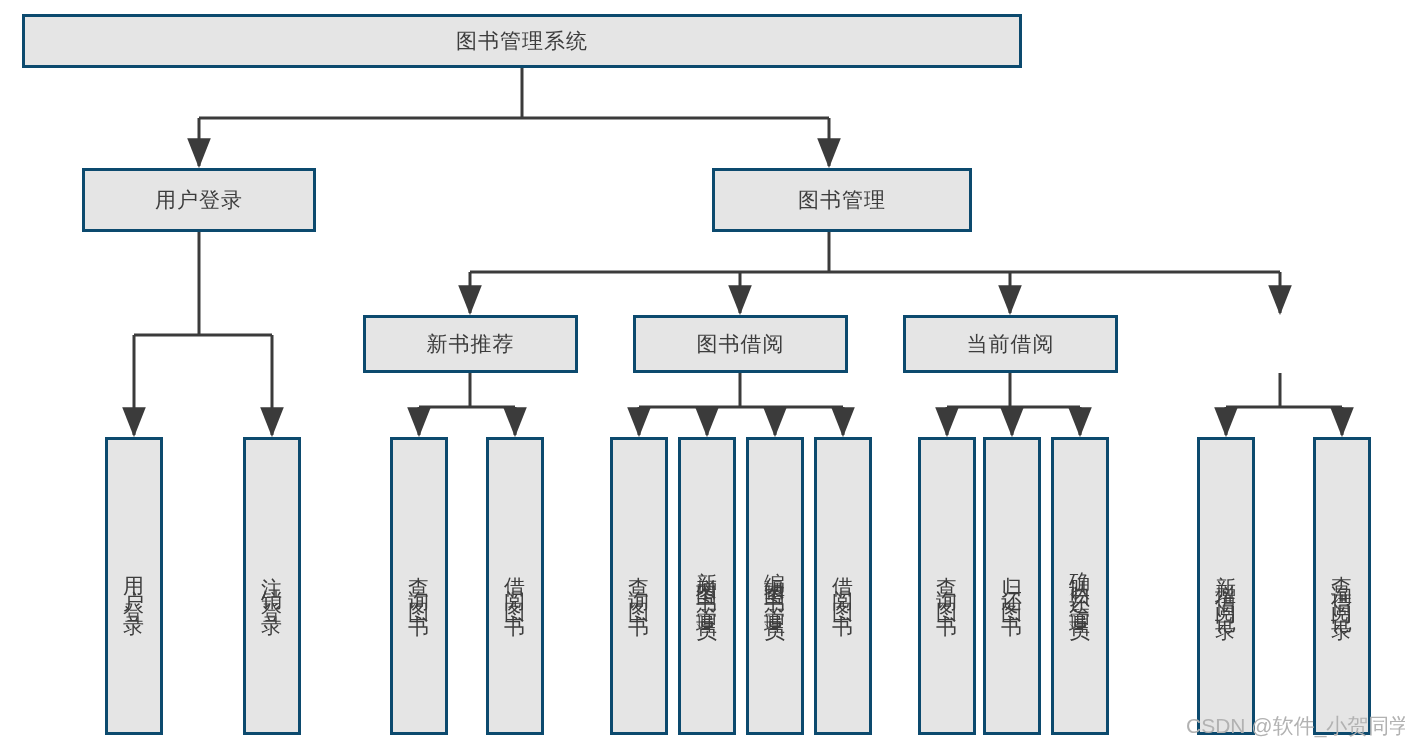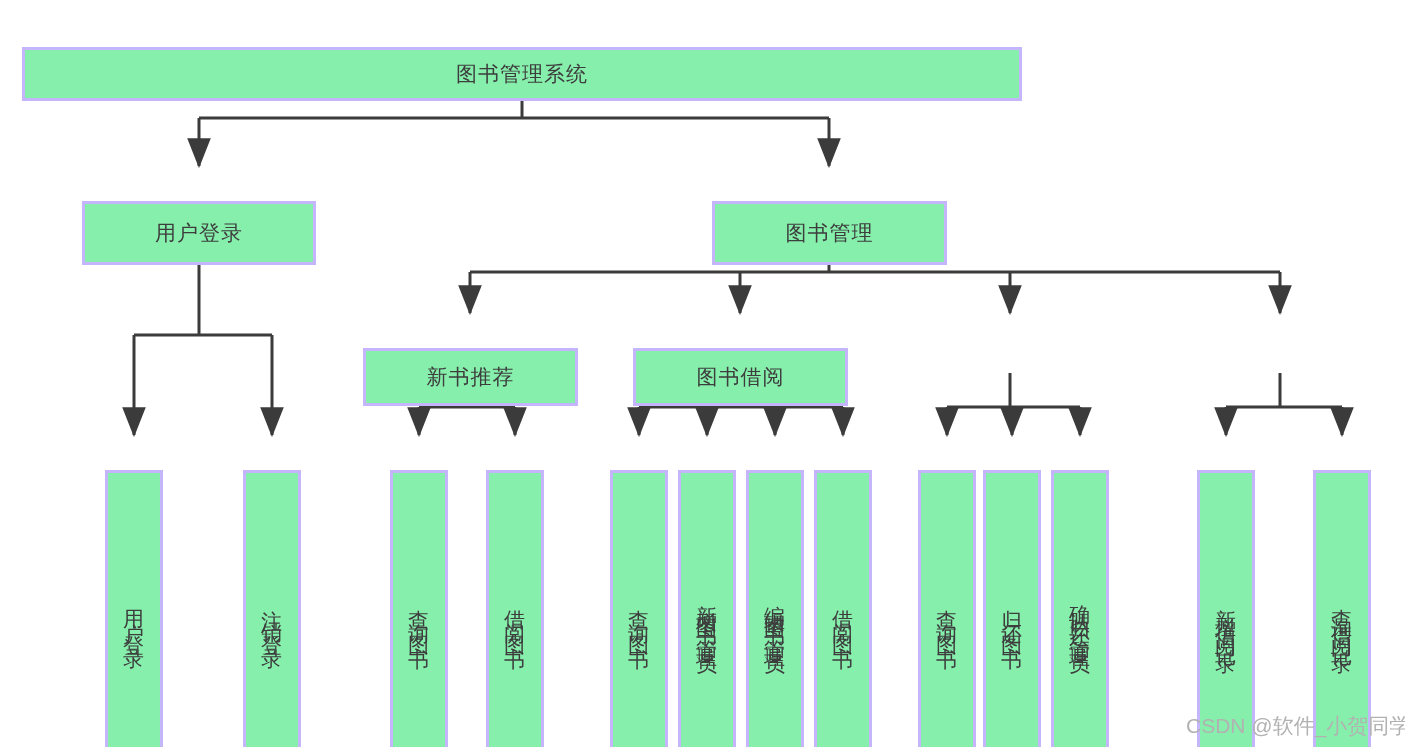--- a/index.html
+++ b/index.html
@@ -7,33 +7,32 @@
     position:relative;
     width:1405px;height:747px;
     background:#ffffff;
     font-family:"Liberation Sans",sans-serif;
     overflow:hidden;
   }
   .connector-layer{position:absolute;left:0;top:0;width:1405px;height:747px;}
   .node{
     position:absolute;
     box-sizing:border-box;
-    border:3px solid #c4b5fd;
-    background:#86efac;
+    border:3px solid #0c4a6e;
+    background:#e5e5e5;
     display:flex;align-items:center;justify-content:center;
     color:#3d3d3d;
     font-size:21px;
     letter-spacing:1px;
     text-align:center;
-    margin-top:33px;
   }
   
   .n-root{left:22px;top:14px;width:1000px;height:54px;}
   .n-l1a{left:82px;top:168px;width:234px;height:64px;}
-  .n-l1b{left:712px;top:168px;width:235px;height:64px;}
+  .n-l1b{left:712px;top:168px;width:260px;height:64px;}
   .n-l2{top:315px;width:215px;height:58px;}
   .n-l2a{left:363px;}
   .n-l2b{left:633px;}
   .n-l2c{left:903px;}
   .n-l2d{left:1172px;}
   
   .leaf{top:437px;width:58px;height:298px;}
   .leaf span{
     writing-mode:vertical-rl;
     text-orientation:mixed;
@@ -112,20 +111,21 @@
     </g>
   </svg>
 
   <div class="node n-root">图书管理系统</div>
 
   <div class="node n-l1a">用户登录</div>
   <div class="node n-l1b">图书管理</div>
 
   <div class="node n-l2 n-l2b">图书借阅</div>
   <div class="node n-l2 n-l2a">新书推荐</div>
+  <div class="node n-l2 n-l2c">当前借阅</div>
 
   <div class="node leaf ls4 x-a1">
     <span>用户登录</span>
   </div>
   <div class="node leaf ls4 x-a2">
     <span>注销登录</span>
   </div>
 
   <div class="node leaf ls4 x-b1">
     <span>查询图书</span>

